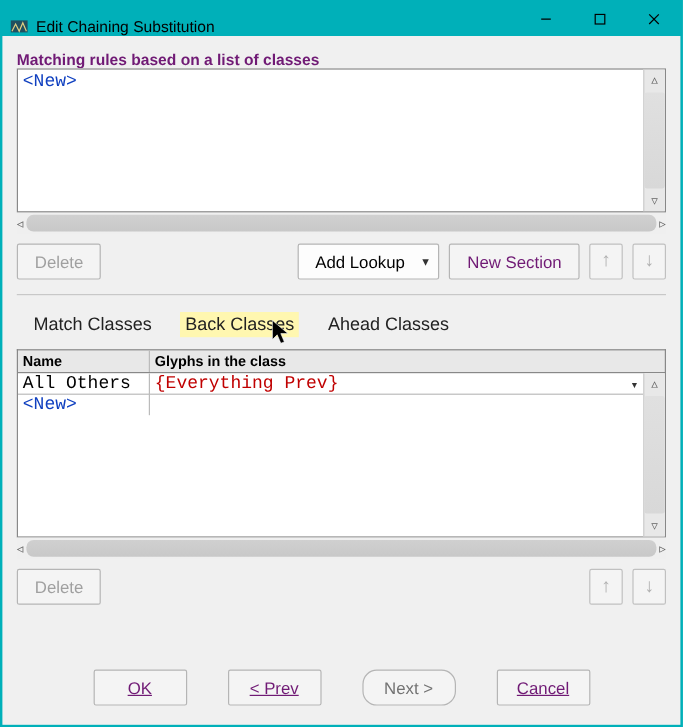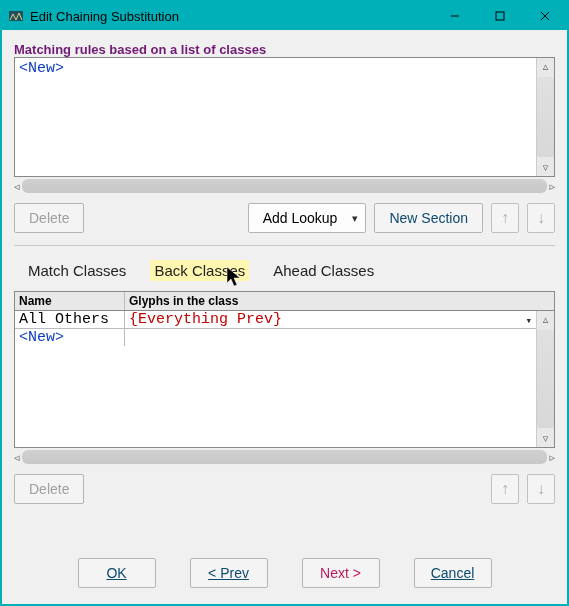--- a/index.html
+++ b/index.html
@@ -15,21 +15,21 @@
   }
   .window {
     width: 569px;
     height: 606px;
     background: #00b0b9;
     padding: 2px;
   }
   .titlebar {
     height: 28px;
     display: flex;
-    align-items: center;
+    align-items: flex-end;
     color: #000;
     font-size: 13px;
     padding-left: 6px;
   }
   .titlebar .app-icon {
     width: 16px; height: 16px;
     margin-right: 6px;
     display: inline-flex;
     align-items: center;
     justify-content: center;
@@ -105,21 +105,21 @@
     align-items: center;
     gap: 8px;
   }
   .btn {
     border: 1px solid #b5b5b5;
     background: #f4f4f4;
     padding: 6px 14px;
     font-size: 14px;
     border-radius: 2px;
     cursor: pointer;
-    color: #0c4a6e;
+    color: #701a75;
   }
   .btn.disabled { color: #a0a0a0; cursor: default; }
   .dropdown {
     border: 1px solid #b5b5b5;
     background: #fdfdfd;
     padding: 6px 28px 6px 14px;
     font-size: 14px;
     position: relative;
     border-radius: 2px;
     cursor: pointer;
@@ -219,21 +219,21 @@
     padding: 14px 0 6px 0;
   }
   .footer .btn {
     min-width: 78px;
     text-align: center;
     padding: 6px 16px;
   }
   .footer .ok { text-decoration: underline; }
   .footer .prev { text-decoration: underline; }
   .footer .cancel { text-decoration: underline; }
-  .footer .next { color: #be185d; }
+  .footer .next { color: #737373; border-radius: 12px; }
 </style>
 </head>
 <body>
 
 <div class="window">
   <div class="titlebar">
     <span class="app-icon">
       <svg width="16" height="16" viewBox="0 0 16 16">
           <rect x="1" y="3" width="14" height="10" fill="#205060"></rect>
           <path d="M2 12 L5 6 L8 12 L11 5 L14 12" stroke="#e0d080" stroke-width="1" fill="none"></path>

